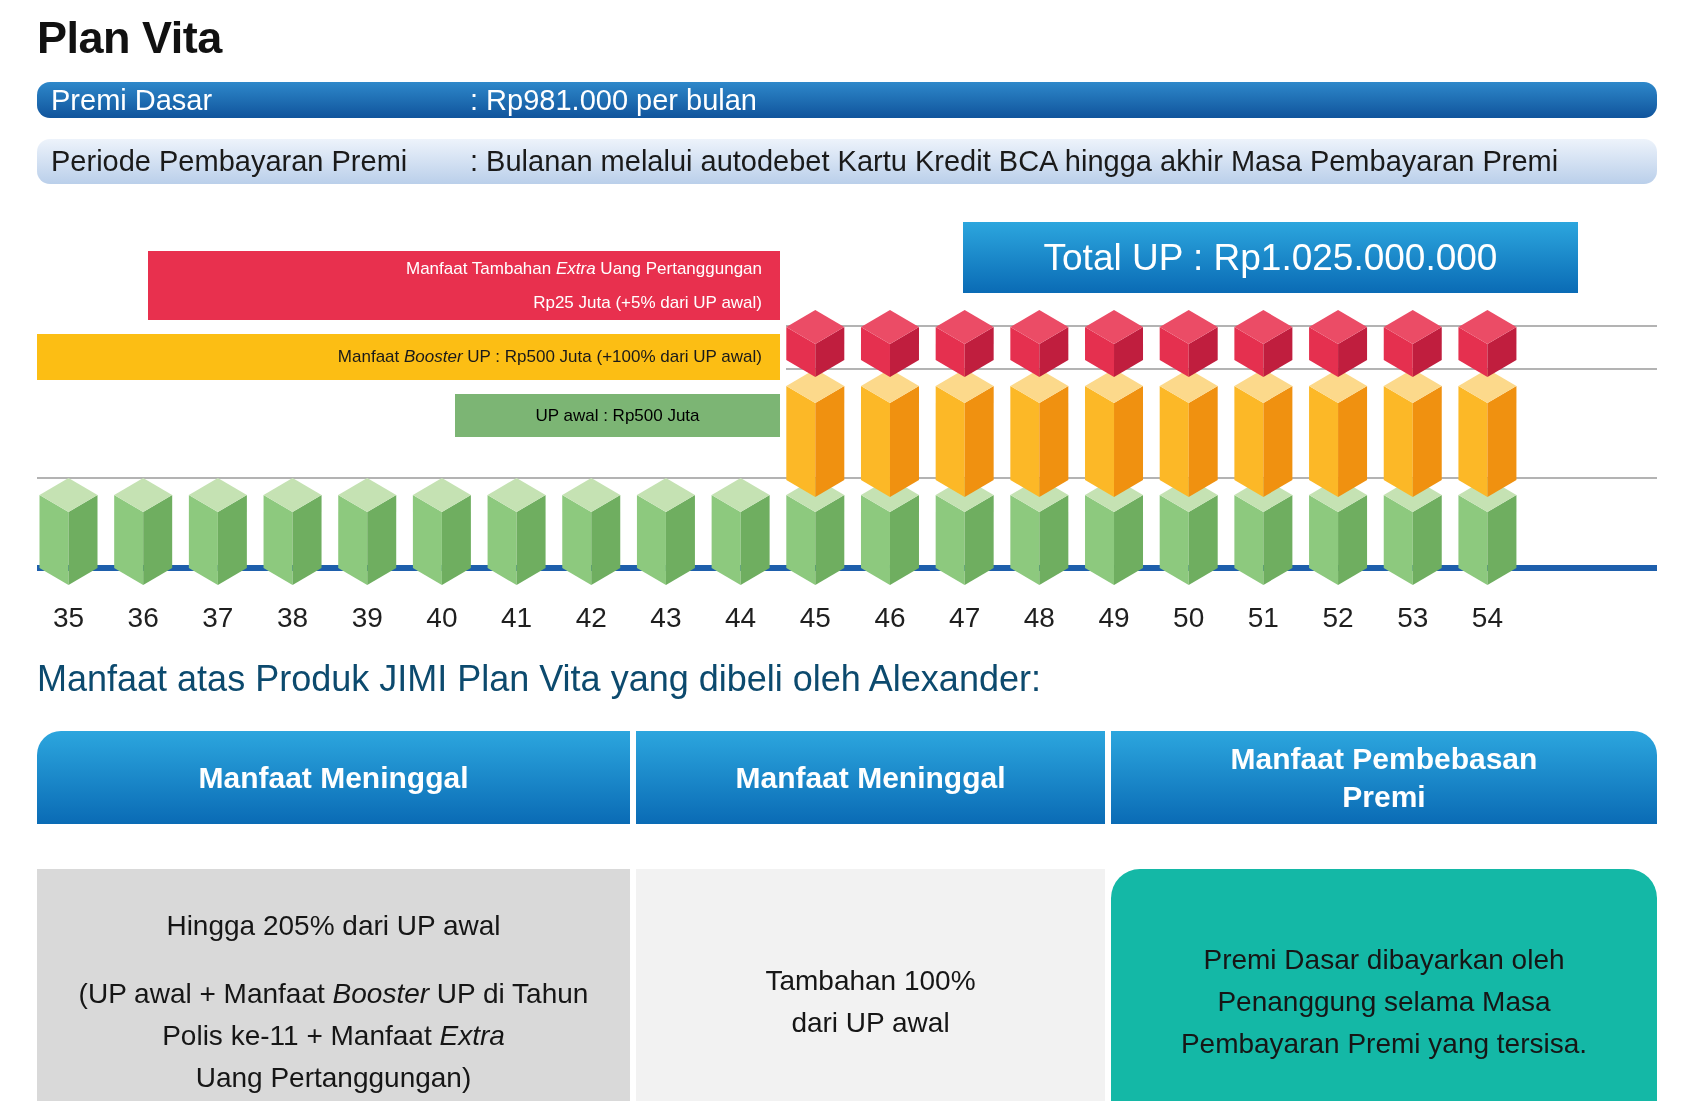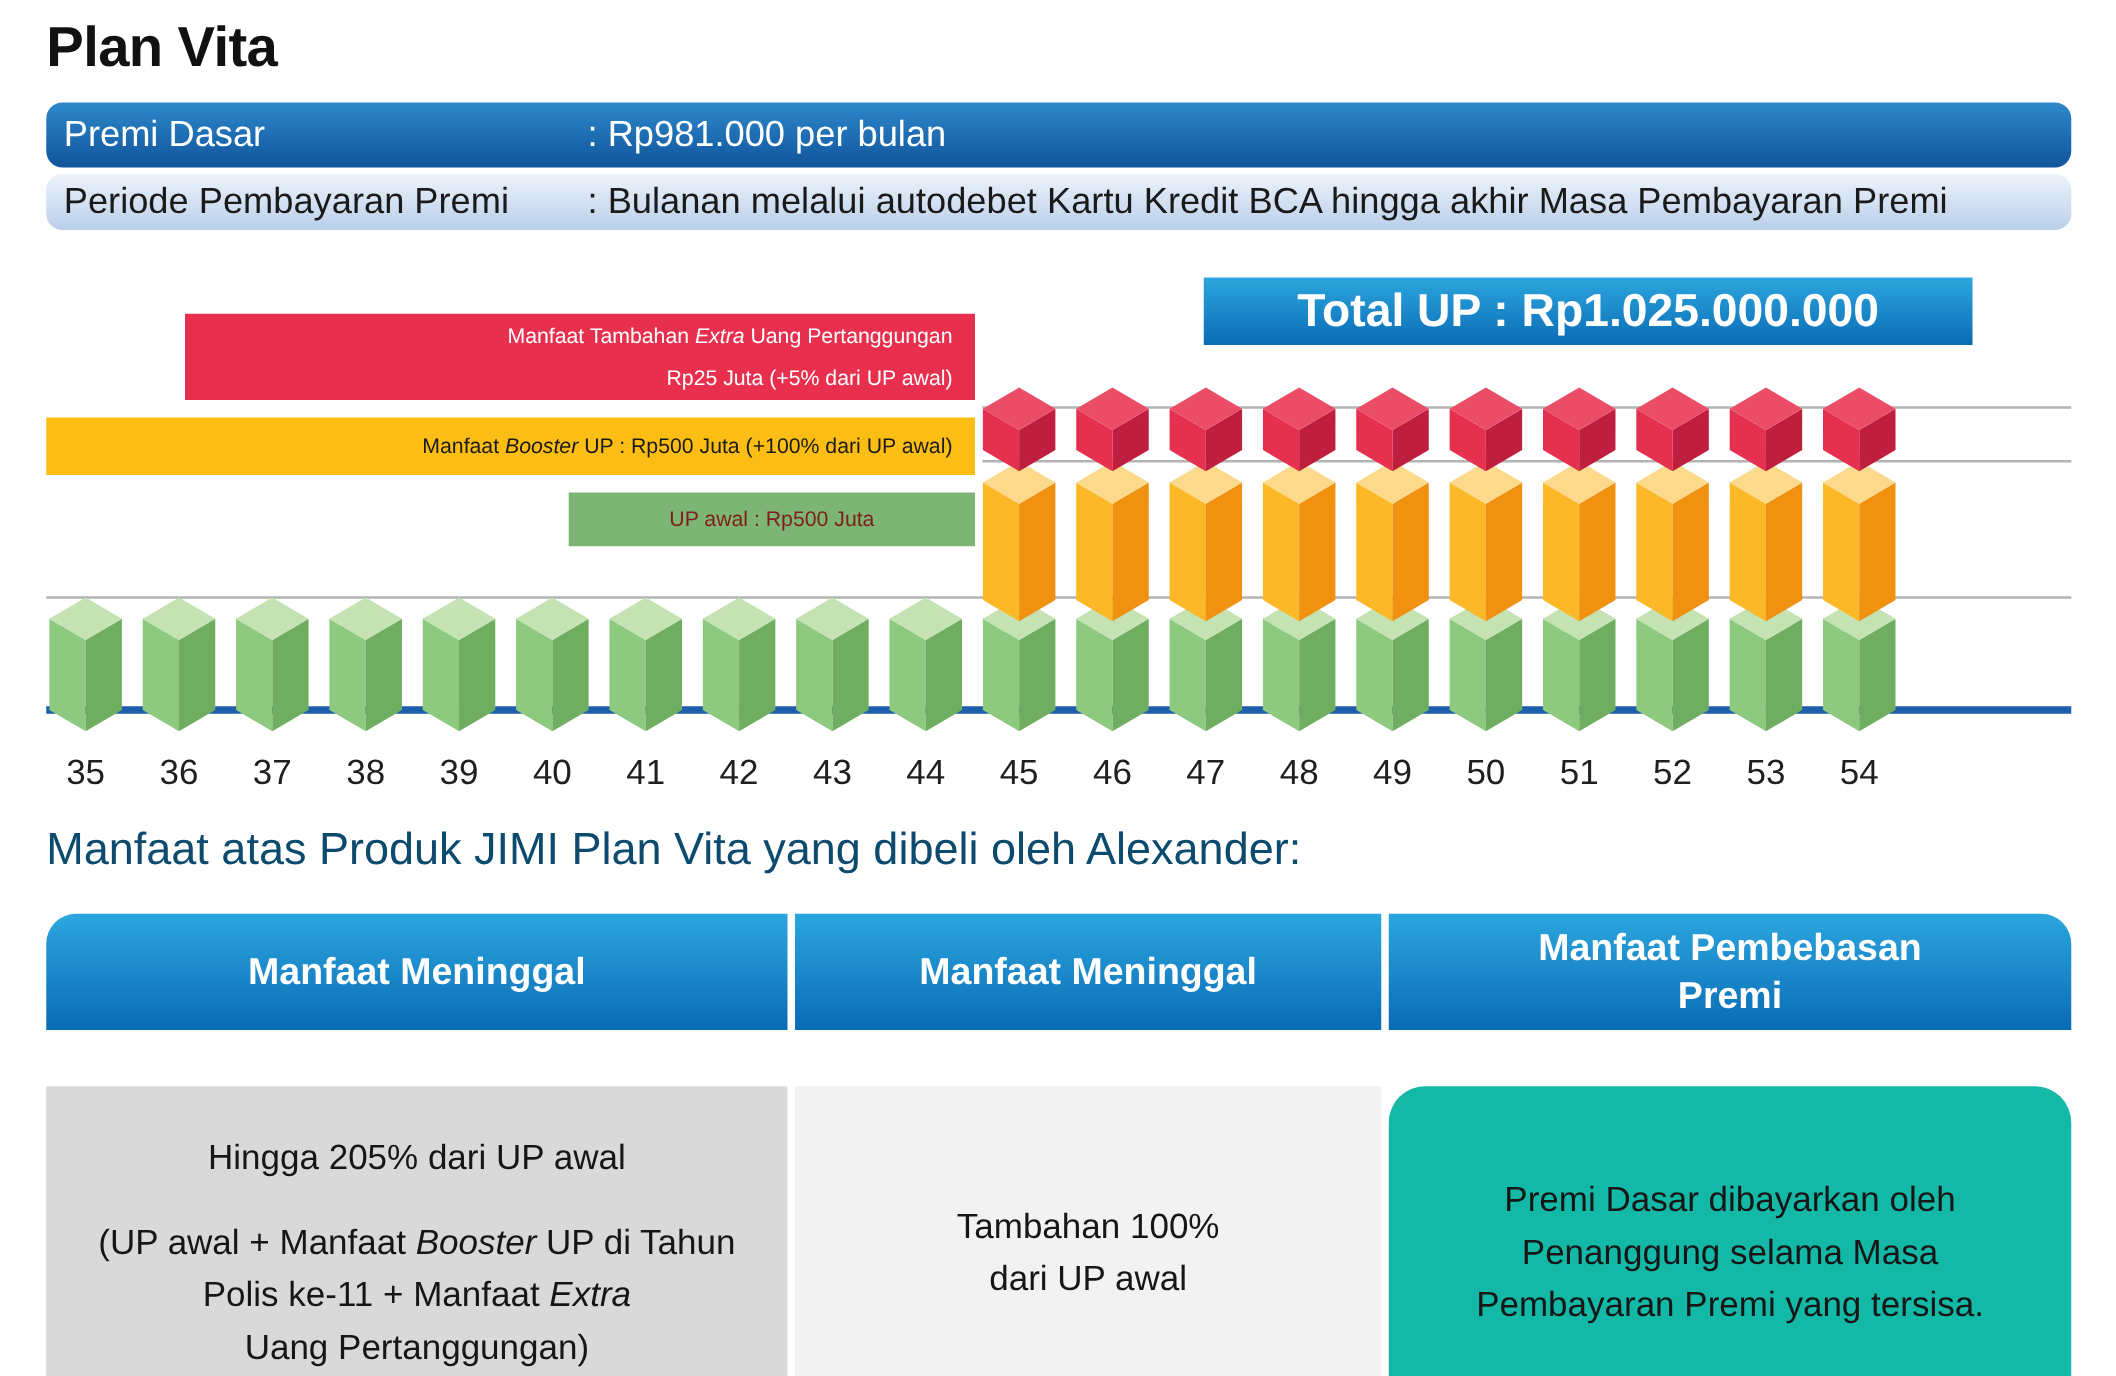--- a/index.html
+++ b/index.html
@@ -6,32 +6,32 @@
   .page{
     position:relative;width:1693px;height:1101px;background:#ffffff;overflow:hidden;
     font-family:"Liberation Sans", sans-serif;color:#1a1a1a;
   }
   .abs{position:absolute;}
   
   .page-title{left:37px;top:12px;font-size:45px;font-weight:700;letter-spacing:-0.5px;color:#111;}
   .info-row{left:37px;width:1620px;border-radius:13px;display:flex;align-items:center;font-size:29px;}
   .info-row .lbl{position:absolute;left:14px;}
   .info-row .val{position:absolute;left:433px;}
-  .row-dark{top:82px;height:52px;background:linear-gradient(180deg,#2E88CA 0%,#10549C 100%);color:#ffffff;}
+  .row-dark{top:82px;height:36px;background:linear-gradient(180deg,#2E88CA 0%,#10549C 100%);color:#ffffff;}
   .row-light{top:139px;height:45px;background:linear-gradient(180deg,#EDF3FB 0%,#BACFEA 100%);color:#1a1a1a;}
   
   #chart-svg{position:absolute;left:0;top:0;width:1693px;height:1101px;}
   .legend-box{display:flex;flex-direction:column;justify-content:center;font-size:17px;}
   .legend-extra{left:148px;top:251px;width:632px;height:69px;text-align:right;padding-right:18px;box-sizing:border-box;line-height:34px;color:#fff;}
   .legend-booster{left:37px;top:334px;width:743px;height:46px;text-align:right;padding-right:18px;box-sizing:border-box;color:#1a1a1a;}
-  .legend-upawal{left:455px;top:394px;width:325px;height:43px;text-align:center;color:#7f1d1d;}
+  .legend-upawal{left:455px;top:394px;width:325px;height:43px;text-align:center;color:#000000;}
   .total-up{
-    left:963px;top:222px;width:615px;height:54px;
+    left:963px;top:222px;width:615px;height:71px;
     background:linear-gradient(180deg,#2CA6DE 0%,#0A6BB5 100%);
-    color:#fff;font-size:37px;font-weight:700;display:flex;align-items:center;justify-content:center;
+    color:#fff;font-size:37px;font-weight:400;display:flex;align-items:center;justify-content:center;
   }
   .age-label{position:absolute;top:602px;transform:translateX(-50%);font-size:28px;color:#1f1f1f;}
   
   .benefits-heading{left:37px;top:658px;font-size:36px;color:#0c4a6e;}
   .btable{left:37px;top:731px;width:1620px;display:flex;gap:6px;}
   .bcol{display:flex;flex-direction:column;}
   .bcol.c1{width:593px;}
   .bcol.c2{width:469px;}
   .bcol.c3{width:546px;}
   .bhead{

